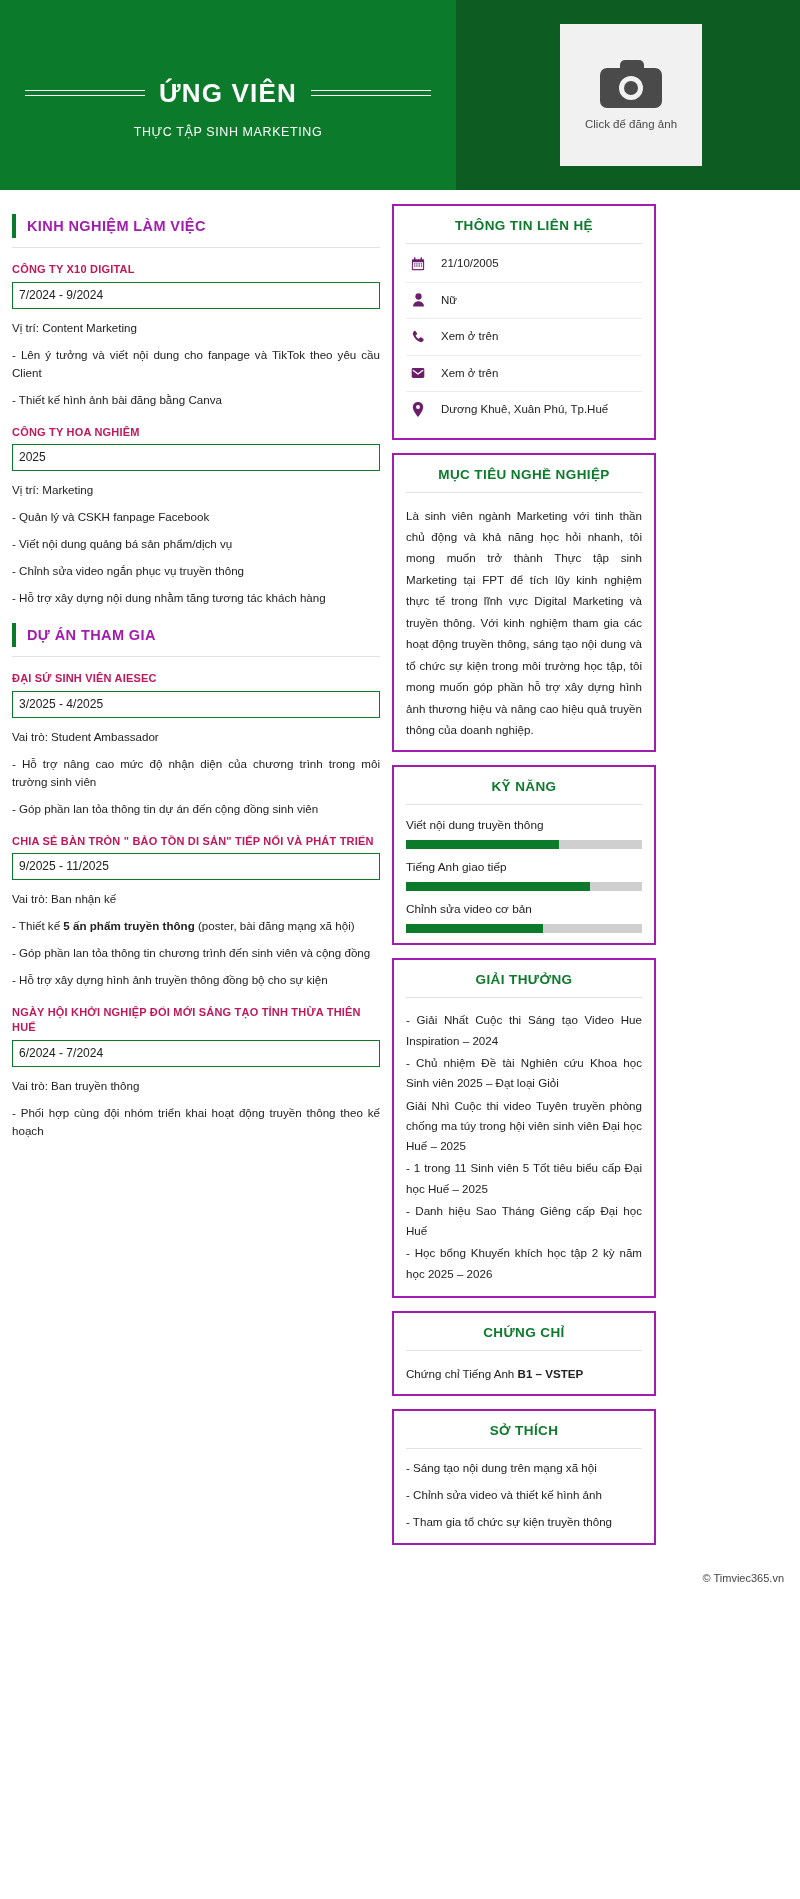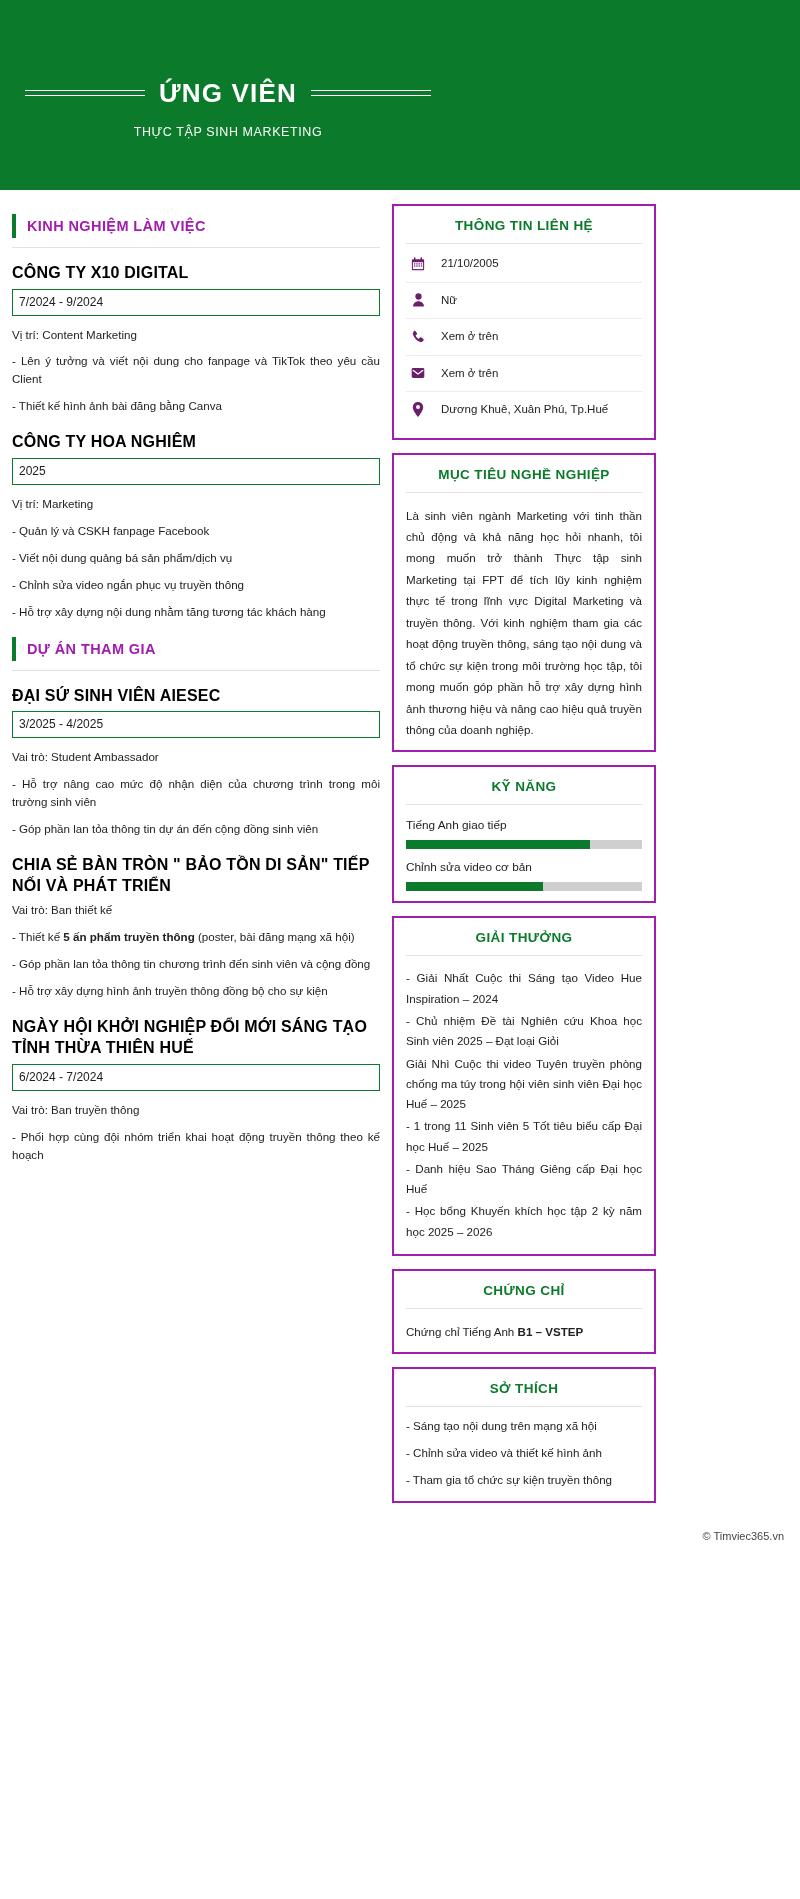--- a/index.html
+++ b/index.html
@@ -145,22 +145,22 @@
   }
   .sec-title {
     color: #a21caf;
     font-size: 14.5px;
     font-weight: bold;
     letter-spacing: 0.4px;
   }
 
   .entry { margin-bottom: 16px; }
   .entry-title {
-    color: #000000;
-    font-size: 16px;
+    color: #be185d;
+    font-size: 11px;
     font-weight: bold;
     letter-spacing: 0.2px;
     line-height: 1.35;
     margin-bottom: 5px;
   }
   .date-box {
     border: 1px solid #0b7a2a;
     padding: 5px 6px 6px 6px;
     font-size: 12px;
     color: #202020;
@@ -282,20 +282,31 @@
 
   <div class="header">
     <div class="header-left">
       <div class="name-row">
         <span class="rule left"></span>
         <span class="cand-name">ỨNG VIÊN</span>
         <span class="rule right"></span>
       </div>
       <div class="cand-title">THỰC TẬP SINH MARKETING</div>
     </div>
+    <div class="header-right">
+      <div class="photo-box">
+        <div class="cam">
+          <div class="cam-body"></div>
+          <div class="cam-bump"></div>
+          <div class="cam-lens"></div>
+          <div class="cam-lens-in"></div>
+        </div>
+        <div class="photo-cap">Click để đăng ảnh</div>
+      </div>
+    </div>
   </div>
 
   <div class="body-wrap">
 
     <div class="col-left">
 
       <div class="sec-head">
         <span class="sec-bar"></span>
         <span class="sec-title">KINH NGHIỆM LÀM VIỆC</span>
       </div>
@@ -326,21 +337,22 @@
       <div class="entry">
         <div class="entry-title">ĐẠI SỨ SINH VIÊN AIESEC</div>
         <div class="date-box">3/2025 - 4/2025</div>
         <div class="entry-role"> Vai trò: Student Ambassador</div>
         <div class="bullet">- Hỗ trợ nâng cao mức độ nhận diện của chương trình trong môi trường sinh viên</div>
         <div class="bullet"> - Góp phần lan tỏa thông tin dự án đến cộng đồng sinh viên</div>
       </div>
 
       <div class="entry">
         <div class="entry-title">CHIA SẺ BÀN TRÒN " BẢO TỒN DI SẢN" TIẾP NỐI VÀ PHÁT TRIỂN</div>
-        <div class="entry-role"> Vai trò: Ban thiết kế</div>
+        <div class="date-box">9/2025 - 11/2025</div>
+        <div class="entry-role"> Vai trò: Ban nhận kế</div>
         <div class="bullet">
           <span>- Thiết kế </span><b>5 ấn phẩm truyền thông</b><span> (poster, bài đăng mạng xã hội)</span>
         </div>
         <div class="bullet">- Góp phần lan tỏa thông tin chương trình đến sinh viên và cộng đồng</div>
         <div class="bullet">- Hỗ trợ xây dựng hình ảnh truyền thông đồng bộ cho sự kiện</div>
       </div>
 
       <div class="entry">
         <div class="entry-title">NGÀY HỘI KHỞI NGHIỆP ĐỔI MỚI SÁNG TẠO TỈNH THỪA THIÊN HUẾ</div>
         <div class="date-box">6/2024 - 7/2024</div>
@@ -416,20 +428,26 @@
       </div>
 
       <div class="card">
         <div class="card-title">MỤC TIÊU NGHỀ NGHIỆP</div>
         <div class="objective">Là sinh viên ngành Marketing với tinh thần chủ động và khả năng học hỏi nhanh, tôi mong muốn trở thành Thực tập sinh Marketing tại FPT để tích lũy kinh nghiệm thực tế trong lĩnh vực Digital Marketing và truyền thông. Với kinh nghiệm tham gia các hoạt động truyền thông, sáng tạo nội dung và tổ chức sự kiện trong môi trường học tập, tôi mong muốn góp phần hỗ trợ xây dựng hình ảnh thương hiệu và nâng cao hiệu quả truyền thông của doanh nghiệp.</div>
       </div>
 
       <div class="card">
         <div class="card-title">KỸ NĂNG</div>
 
+        <div class="skill">
+          <div class="skill-name">Viết nội dung truyền thông</div>
+          <div class="bar-bg">
+            <div class="bar-fg" style="width: 65%;"></div>
+          </div>
+        </div>
 
         <div class="skill">
           <div class="skill-name">Tiếng Anh giao tiếp</div>
           <div class="bar-bg">
             <div class="bar-fg" style="width: 78%;"></div>
           </div>
         </div>
 
         <div class="skill">
           <div class="skill-name">Chỉnh sửa video cơ bản</div>

